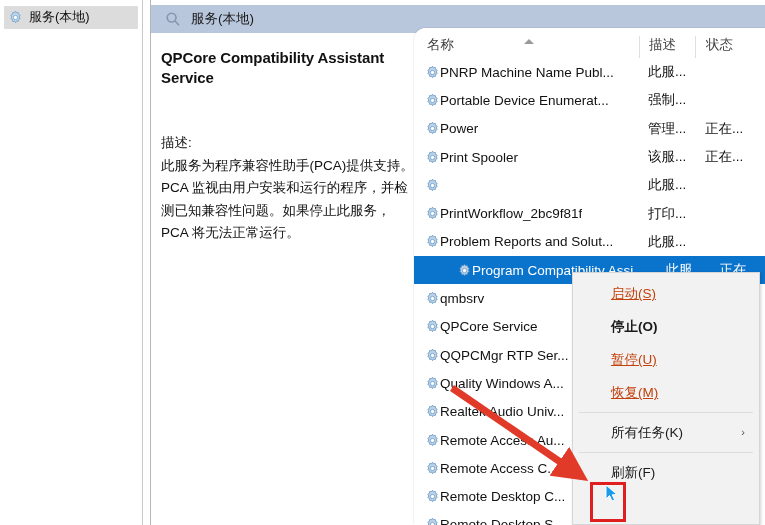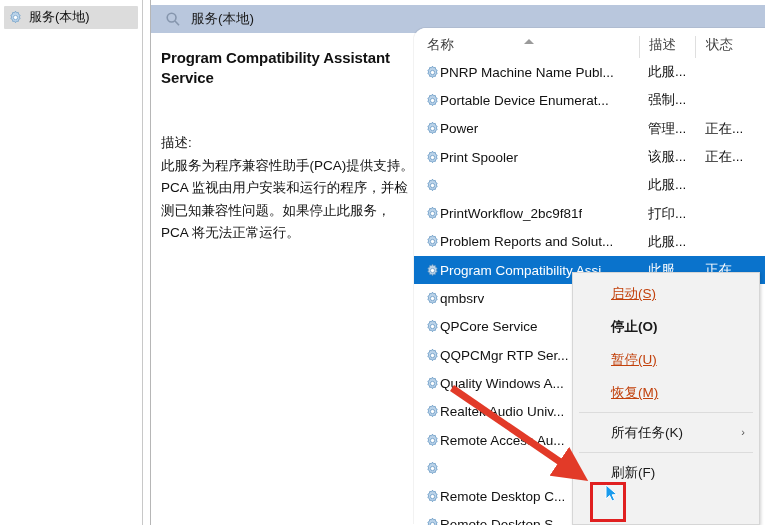--- a/index.html
+++ b/index.html
@@ -86,21 +86,21 @@
     display:flex;align-items:center;height:28.3px;
     font-size:13.5px;color:#111;white-space:nowrap;
   }
   .row .c-name{
     width:225px;display:flex;align-items:center;
     padding-left:11px;box-sizing:border-box;overflow:hidden;
   }
   .row .nm{overflow:hidden;text-overflow:clip;}
   .row .c-desc{width:56px;padding-left:9px;box-sizing:border-box;}
   .row .c-state{width:60px;padding-left:10px;box-sizing:border-box;}
-  .row.selected{background:#0a73cc;color:#ffffff;}
+  .row.selected{background:#0a73cc;color:#ffffff;padding-left:32px;}
   .row.selected .c-desc,.row.selected .c-state{color:#ffffff;}
 
   
   .ctx{
     position:absolute;left:572px;top:272px;width:188px;height:253px;
     background:#f2f2f2;border:1px solid #d6d6d6;
     box-shadow:1px 1px 3px rgba(0,0,0,.18);
     box-sizing:border-box;padding-top:4px;
   }
   .ctx-item{
@@ -148,21 +148,21 @@
       <span class="mag">
         <svg viewBox="0 0 16 16" width="16" height="16">
           <circle cx="6.6" cy="6.6" r="4.4" fill="none" stroke="#5c6e86" stroke-width="1.6"></circle>
           <line x1="10" y1="10" x2="14" y2="14.2" stroke="#5c6e86" stroke-width="1.6"></line>
         </svg>
       </span>
       <span class="h-title">服务(本地)</span>
     </div>
 
     <div class="detail">
-      <div class="svc-title">Program Compatibility Assistant Service</div>
+      <div class="svc-title">QPCore Compatibility Assistant Service</div>
 
 
       <div class="desc">
         <span class="dlabel">描述:</span>
         <span>此服务为程序兼容性助手(PCA)提供支持。PCA 监视由用户安装和运行的程序，并检测已知兼容性问题。如果停止此服务，PCA 将无法正常运行。</span>
       </div>
     </div>
 
     <div class="list-panel">
 
@@ -362,20 +362,21 @@
             <div class="c-state"></div>
           </div>
           <div class="row">
             <div class="c-name">
               <span class="gear">
   <svg viewBox="0 0 16 16">
     <path d="M8 1.2l1 1.7 2-.3.3 2 1.7 1-.9 1.8.9 1.8-1.7 1-.3 2-2-.3-1 1.7-1-1.7-2 .3-.3-2-1.7-1 .9-1.8-.9-1.8 1.7-1 .3-2 2 .3z" fill="#bcd4ea" stroke="#5f93c0" stroke-width=".8"></path>
     <circle cx="8" cy="8" r="2.3" fill="#ffffff" stroke="#5f93c0" stroke-width=".8"></circle>
   </svg>
               </span>
+              <span class="nm">Remote Access C...</span>
             </div>
             <div class="c-desc"></div>
             <div class="c-state"></div>
           </div>
           <div class="row">
             <div class="c-name">
               <span class="gear">
   <svg viewBox="0 0 16 16">
     <path d="M8 1.2l1 1.7 2-.3.3 2 1.7 1-.9 1.8.9 1.8-1.7 1-.3 2-2-.3-1 1.7-1-1.7-2 .3-.3-2-1.7-1 .9-1.8-.9-1.8 1.7-1 .3-2 2 .3z" fill="#bcd4ea" stroke="#5f93c0" stroke-width=".8"></path>
     <circle cx="8" cy="8" r="2.3" fill="#ffffff" stroke="#5f93c0" stroke-width=".8"></circle>

